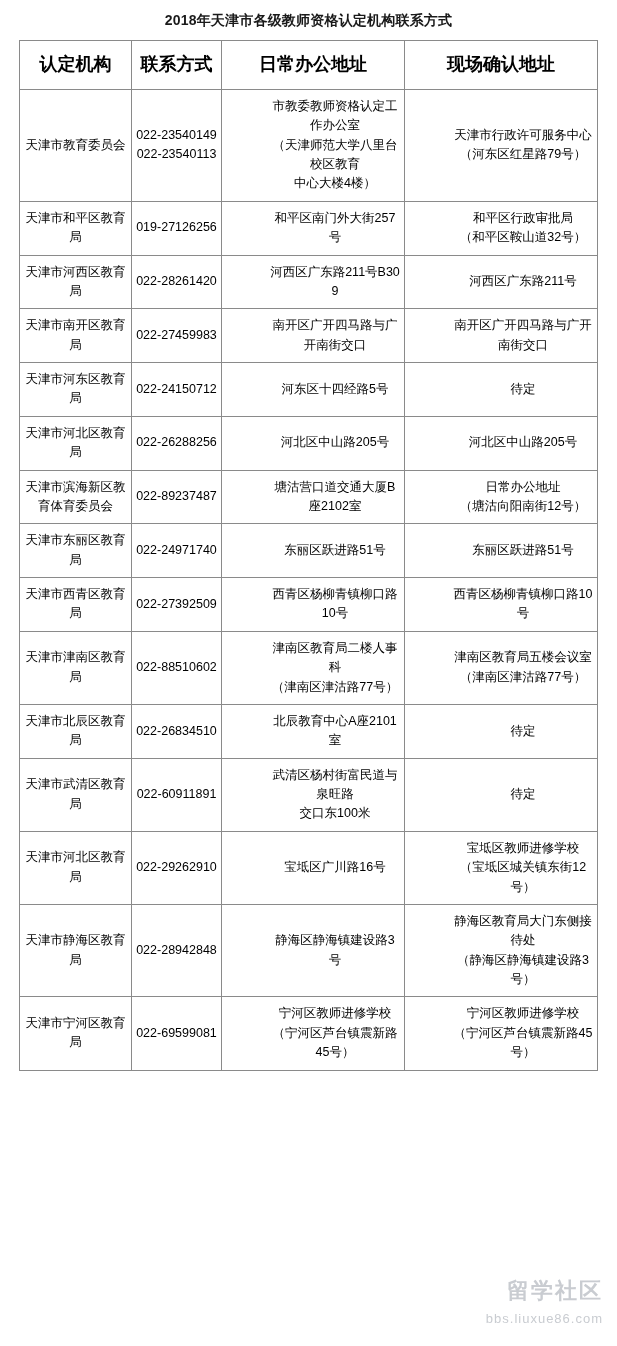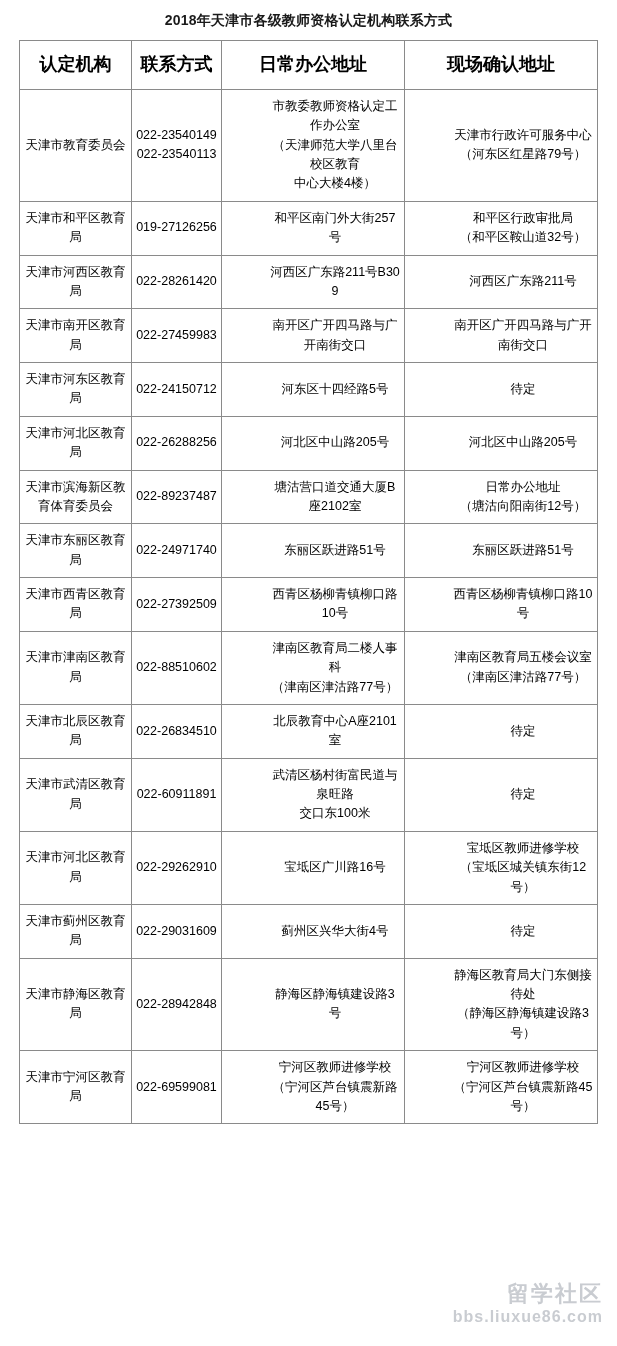--- a/index.html
+++ b/index.html
@@ -66,25 +66,24 @@
     pointer-events: none;
   }
   .wm-main {
     font-size: 22px;
     font-weight: bold;
     color: #c9ccd1;
     letter-spacing: 2px;
     line-height: 1;
   }
   .wm-sub {
-    font-size: 16px;
+    font-size: 13px;
     color: #c9ccd1;
     letter-spacing: 1px;
-    margin-top: 3px;
-    font-weight: bold;
+    margin-top: 9px;
   }
 </style>
 </head>
 <body>
 
 <div class="page">
 
   <div class="doc-title">2018年天津市各级教师资格认定机构联系方式</div>
 
   <table class="cert-table">
@@ -263,32 +262,20 @@
           </td>
           <td>
             <span class="addr-line">宝坻区广川路16号</span>
           </td>
           <td>
             <span class="addr-line">宝坻区教师进修学校</span>
             <span class="addr-line">（宝坻区城关镇东街12号）</span>
           </td>
         </tr>
         <tr>
-          <td>天津市蓟州区教育局</td>
-          <td>
-            <span class="phone-line">022-29031609</span>
-          </td>
-          <td>
-            <span class="addr-line">蓟州区兴华大街4号</span>
-          </td>
-          <td>
-            <span class="addr-line">待定</span>
-          </td>
-        </tr>
-        <tr>
           <td>天津市静海区教育局</td>
           <td>
             <span class="phone-line">022-28942848</span>
           </td>
           <td>
             <span class="addr-line">静海区静海镇建设路3号</span>
           </td>
           <td>
             <span class="addr-line">静海区教育局大门东侧接待处</span>
             <span class="addr-line">（静海区静海镇建设路3号）</span>

